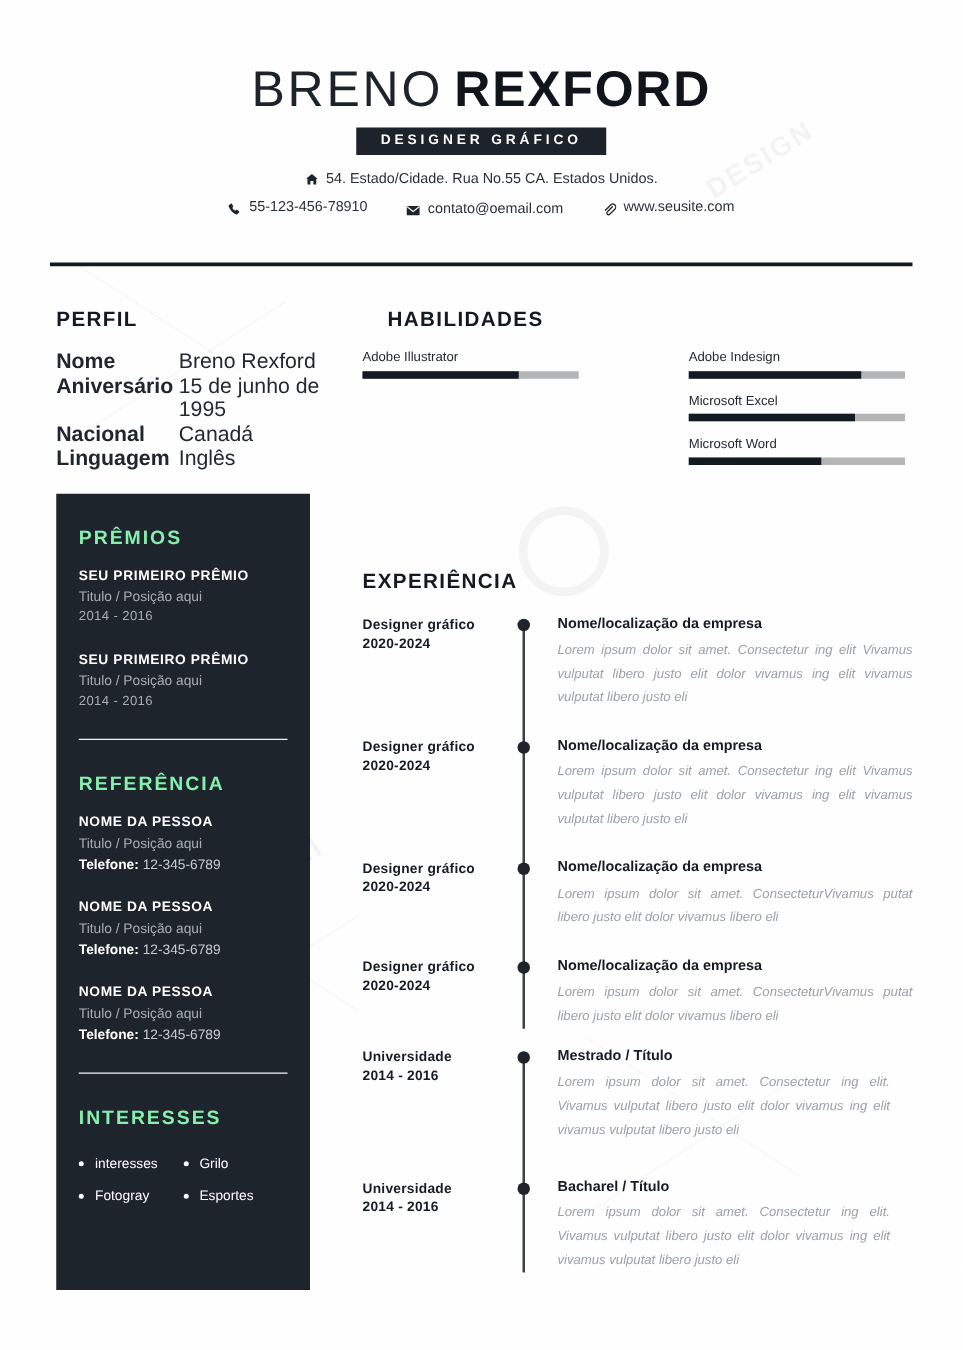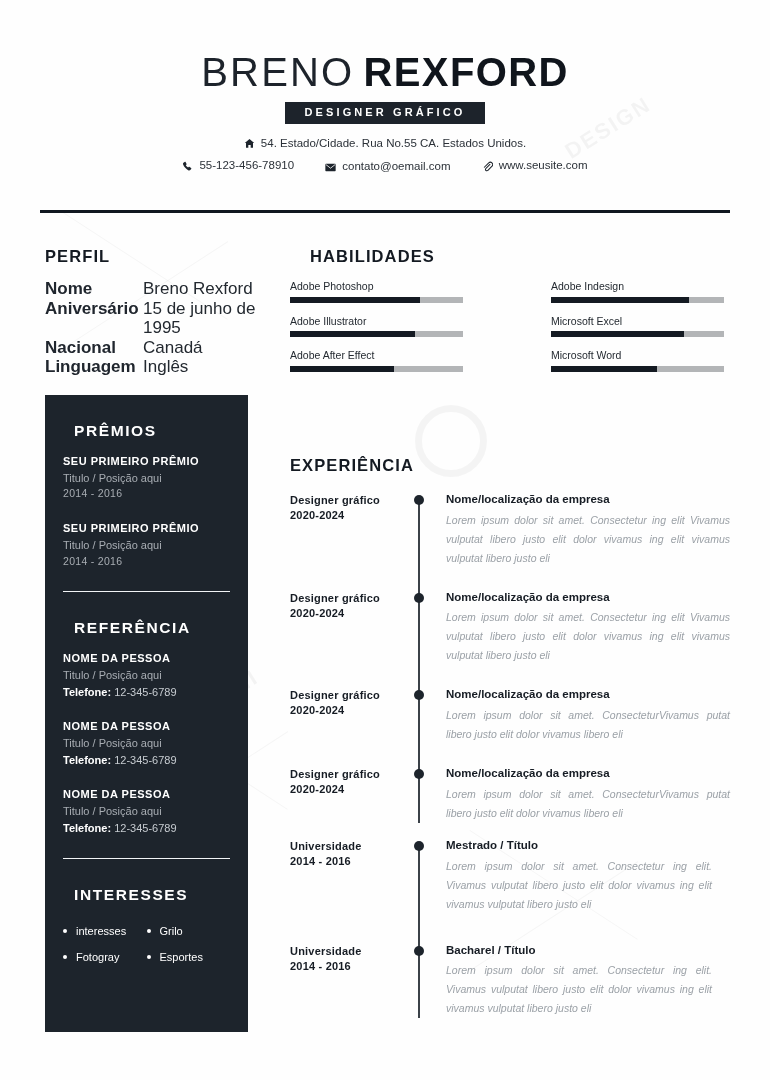--- a/index.html
+++ b/index.html
@@ -111,22 +111,21 @@
   .sec-h {
     font-size: 16.5px;
     font-weight: 700;
     letter-spacing: 1.1px;
     color: #141a22;
   }
   .sec-h-light {
     font-size: 15.5px;
     font-weight: 700;
     letter-spacing: 1.6px;
-    color: #ffffff;
-    margin-left: 11px;
+    color: #86efac;
   }
 
   
   #perfil {
     position: absolute;
     left: 45px; top: 247px;
     width: 225px;
   }
   #perfil .sec-h { margin-bottom: 13px; }
   .perfil-row {
@@ -384,35 +383,23 @@
         <span class="perfil-v">Inglês</span>
       </div>
     </div>
   </div>
 
   <div id="skills">
     <div class="sec-h">HABILIDADES</div>
     <div class="skills-grid">
       <div class="skills-col">
         <div class="skill">
-          <div class="skill-name">Adobe Photoshop</div>
-          <div class="skill-track">
-            <div class="skill-fill" style="width: 75%;"></div>
-          </div>
-        </div>
-        <div class="skill">
           <div class="skill-name">Adobe Illustrator</div>
           <div class="skill-track">
             <div class="skill-fill" style="width: 72%;"></div>
-          </div>
-        </div>
-        <div class="skill">
-          <div class="skill-name">Adobe  After Effect</div>
-          <div class="skill-track">
-            <div class="skill-fill" style="width: 60%;"></div>
           </div>
         </div>
       </div>
       <div class="skills-col">
         <div class="skill">
           <div class="skill-name">Adobe Indesign</div>
           <div class="skill-track">
             <div class="skill-fill" style="width: 80%;"></div>
           </div>
         </div>

